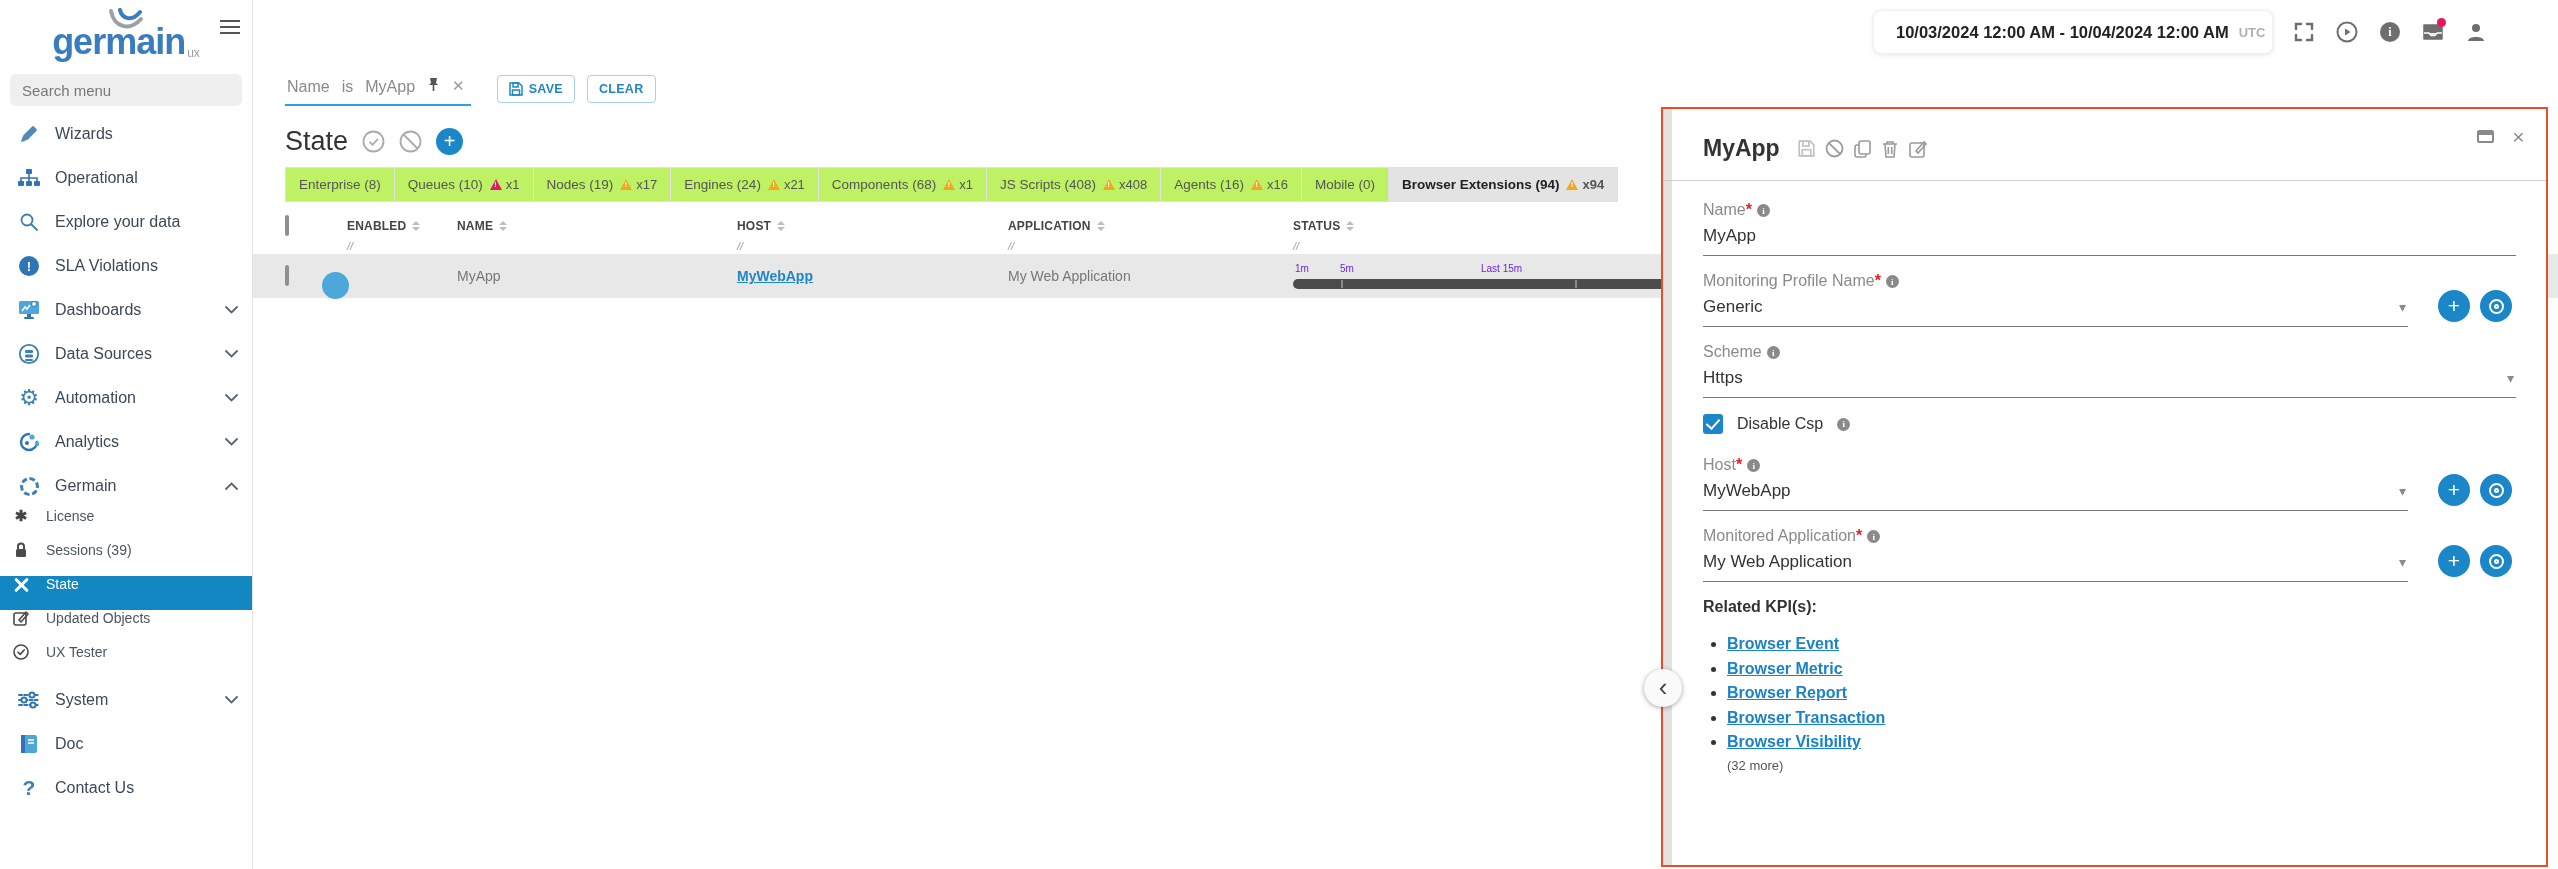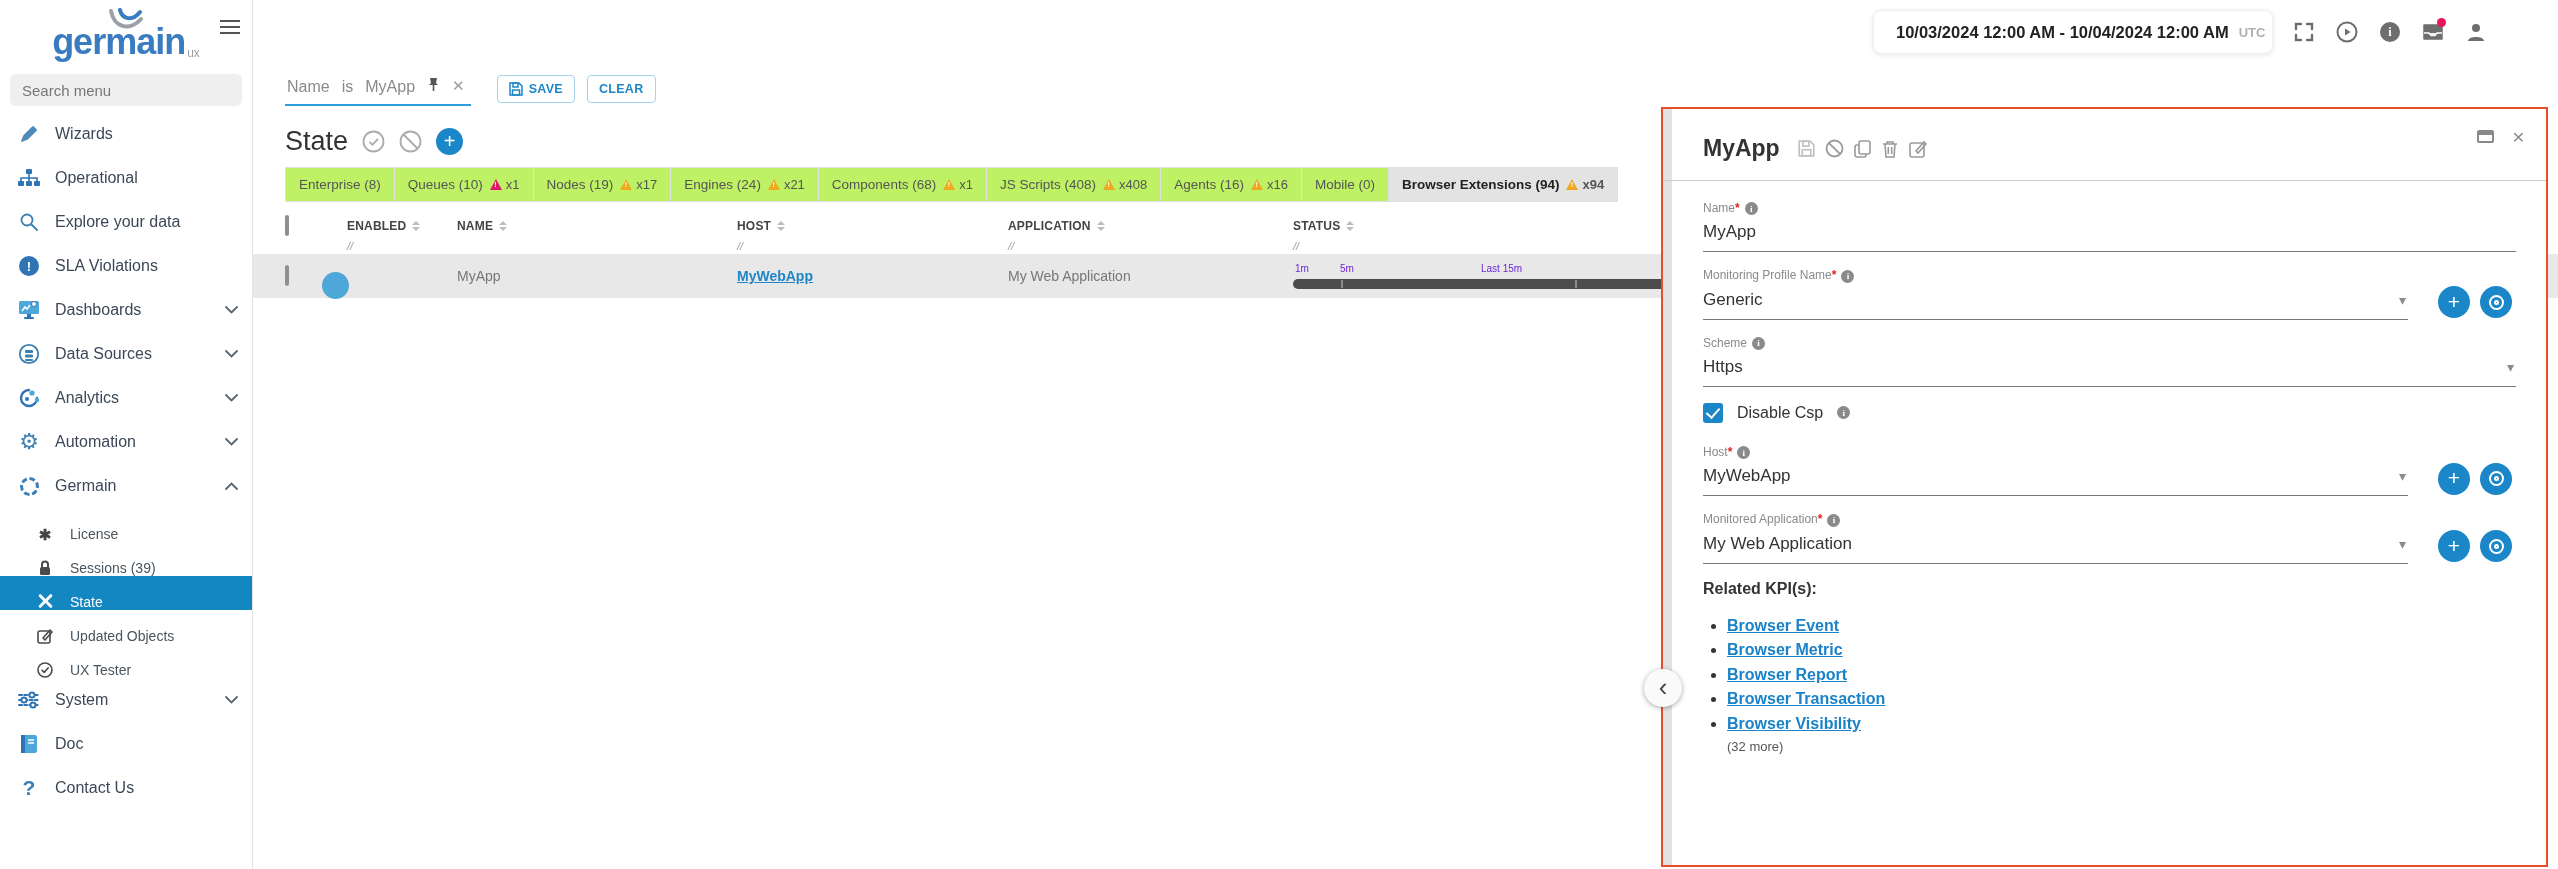--- a/index.html
+++ b/index.html
@@ -18,21 +18,21 @@
   .side-search { margin:12px 10px 6px 10px; background:#efefef; border-radius:6px;
                  height:32px; display:flex; align-items:center; padding:0 12px; }
   .side-search input { border:none; background:transparent; outline:none; width:100%;
                  font-size:15px; color:#444; font-family:inherit; }
   .side-search input::placeholder { color:#777; }
   .menu { margin-top:4px; }
   .mitem { height:44px; display:flex; align-items:center; padding:0 14px 0 16px;
            cursor:pointer; color:#3c4858; font-size:16px; }
   .mitem .micon { width:26px; display:flex; justify-content:center; margin-right:13px; flex:none; }
   .mitem .mlabel { flex:1; white-space:nowrap; }
-  .subitem { height:34px; display:flex; align-items:flex-end; padding:0 14px 0 34px;
+  .subitem { height:34px; display:flex; align-items:flex-start; padding:0 14px 0 10px;
              cursor:pointer; color:#4a555e; font-size:14px; }
   .subitem .micon { width:22px; display:flex; justify-content:center; margin-right:14px; flex:none; }
   .subitem.selected { background:#1287c2; color:#fff; }
   .chev { flex:none; }
   .ic-blue { stroke:#3c7fb1; fill:none; stroke-width:1.8; stroke-linecap:round; stroke-linejoin:round; }
   .ic-dark { stroke:#4a4a4a; fill:none; stroke-width:1.6; stroke-linecap:round; stroke-linejoin:round; }
   .circle-blue { width:20px; height:20px; border-radius:50%; background:#2f74b5; color:#fff;
                  font-weight:bold; font-size:13px; display:flex; align-items:center; justify-content:center; }
   .bubble { width:20px; height:15px; border-radius:8px; background:#2f74b5; position:relative;
             display:flex; align-items:center; justify-content:center; gap:2px; }
@@ -130,21 +130,21 @@
                   display:flex; align-items:center; justify-content:center; z-index:25; }
   .panel-head { display:flex; align-items:center; gap:9px; padding:26px 20px 18px 40px;
                 border-bottom:1px solid #ccc; position:relative; }
   .panel-title { font-size:23px; color:#333; font-weight:600; margin-right:8px; }
   .pico { width:19px; height:19px; display:flex; align-items:center; justify-content:center; cursor:pointer; }
   .panel-head-right { position:absolute; right:18px; top:18px; display:flex; align-items:center; gap:14px; }
   .win-ico { width:17px; height:13px; border:2px solid #8a8a8a; border-top:5px solid #8a8a8a; border-radius:2px; }
   .x-ico::before { content:"\00d7"; font-size:21px; color:#8a8a8a; line-height:1; }
   .panel-body { padding:20px 20px 0 40px; }
   .field { position:relative; margin-bottom:16px; }
-  .flabel { font-size:12px; color:#8a8a8a; }
+  .flabel { font-size:16px; color:#8a8a8a; }
   .req { color:#e02020; font-weight:bold; }
   .info-dot { display:inline-flex; width:13px; height:13px; border-radius:50%; background:#8a8a8a; color:#fff;
               align-items:center; justify-content:center; vertical-align:middle; margin-left:5px; }
   .info-dot::before { content:"i"; font-size:9px; font-weight:bold; font-family:"Liberation Serif",serif; }
   .vline { display:flex; justify-content:space-between; align-items:center;
            border-bottom:1px solid #777; padding:7px 2px 9px 0; margin-right:10px; }
   .vline.short { margin-right:118px; }
   .fvalue { font-size:17px; color:#333; }
   .caret::before { content:"\25be"; color:#8a8a8a; font-size:14px; }
   .fbtns { position:absolute; right:14px; top:18px; display:flex; gap:10px; }
@@ -248,36 +248,36 @@
             <rect x="7" y="11.5" width="8" height="3" rx="1" fill="#3c7fb1" stroke="none"></rect>
             <rect x="7" y="16" width="8" height="2" rx="1" fill="#3c7fb1" stroke="none"></rect>
           </svg>
       </span>
       <span class="mlabel">Data Sources</span>
       <svg class="chev" width="13" height="8" viewBox="0 0 13 8">
           <path d="M1 1 L6.5 6.5 L12 1" stroke="#5a6570" stroke-width="1.8" fill="none" stroke-linecap="round"></path>
         </svg>
     </div>
     <div class="mitem">
+      <span class="micon gear-glyph"></span>
+      <span class="mlabel">Automation</span>
+      <svg class="chev" width="13" height="8" viewBox="0 0 13 8">
+          <path d="M1 1 L6.5 6.5 L12 1" stroke="#5a6570" stroke-width="1.8" fill="none" stroke-linecap="round"></path>
+        </svg>
+    </div>
+    <div class="mitem">
       <span class="micon">
         <svg width="22" height="22" viewBox="0 0 22 22">
             <path d="M11 3 A8 8 0 1 0 19 11" stroke="#2f74b5" stroke-width="2.4" fill="none" stroke-linecap="round"></path>
             <circle cx="14" cy="6" r="2.6" fill="#4da7d9"></circle>
             <circle cx="19" cy="13" r="2.2" fill="#4da7d9"></circle>
             <circle cx="9" cy="12" r="2" fill="#2f74b5"></circle>
           </svg>
       </span>
       <span class="mlabel">Analytics</span>
-      <svg class="chev" width="13" height="8" viewBox="0 0 13 8">
-          <path d="M1 1 L6.5 6.5 L12 1" stroke="#5a6570" stroke-width="1.8" fill="none" stroke-linecap="round"></path>
-        </svg>
-    </div>
-    <div class="mitem">
-      <span class="micon gear-glyph"></span>
-      <span class="mlabel">Automation</span>
       <svg class="chev" width="13" height="8" viewBox="0 0 13 8">
           <path d="M1 1 L6.5 6.5 L12 1" stroke="#5a6570" stroke-width="1.8" fill="none" stroke-linecap="round"></path>
         </svg>
     </div>
     <div class="mitem">
       <span class="micon">
           <span class="dashed-circle"></span>
         </span>
       <span class="mlabel">Germain</span>
       <svg class="chev" width="13" height="8" viewBox="0 0 13 8">

